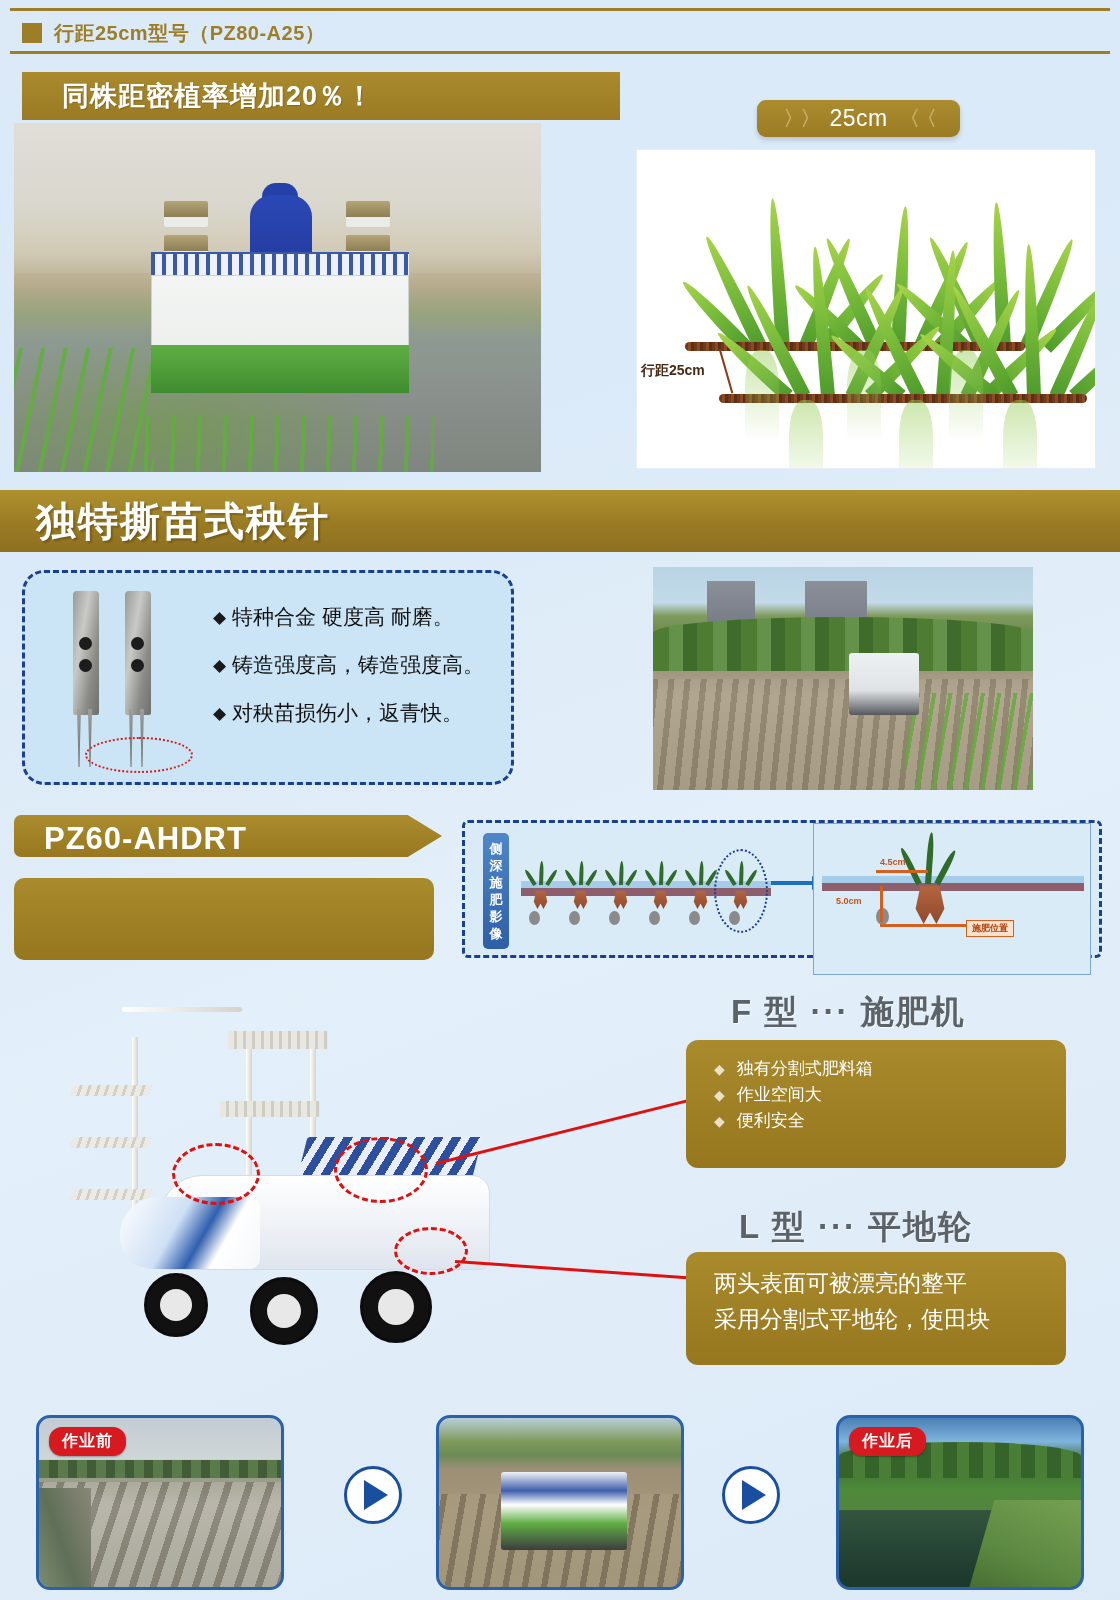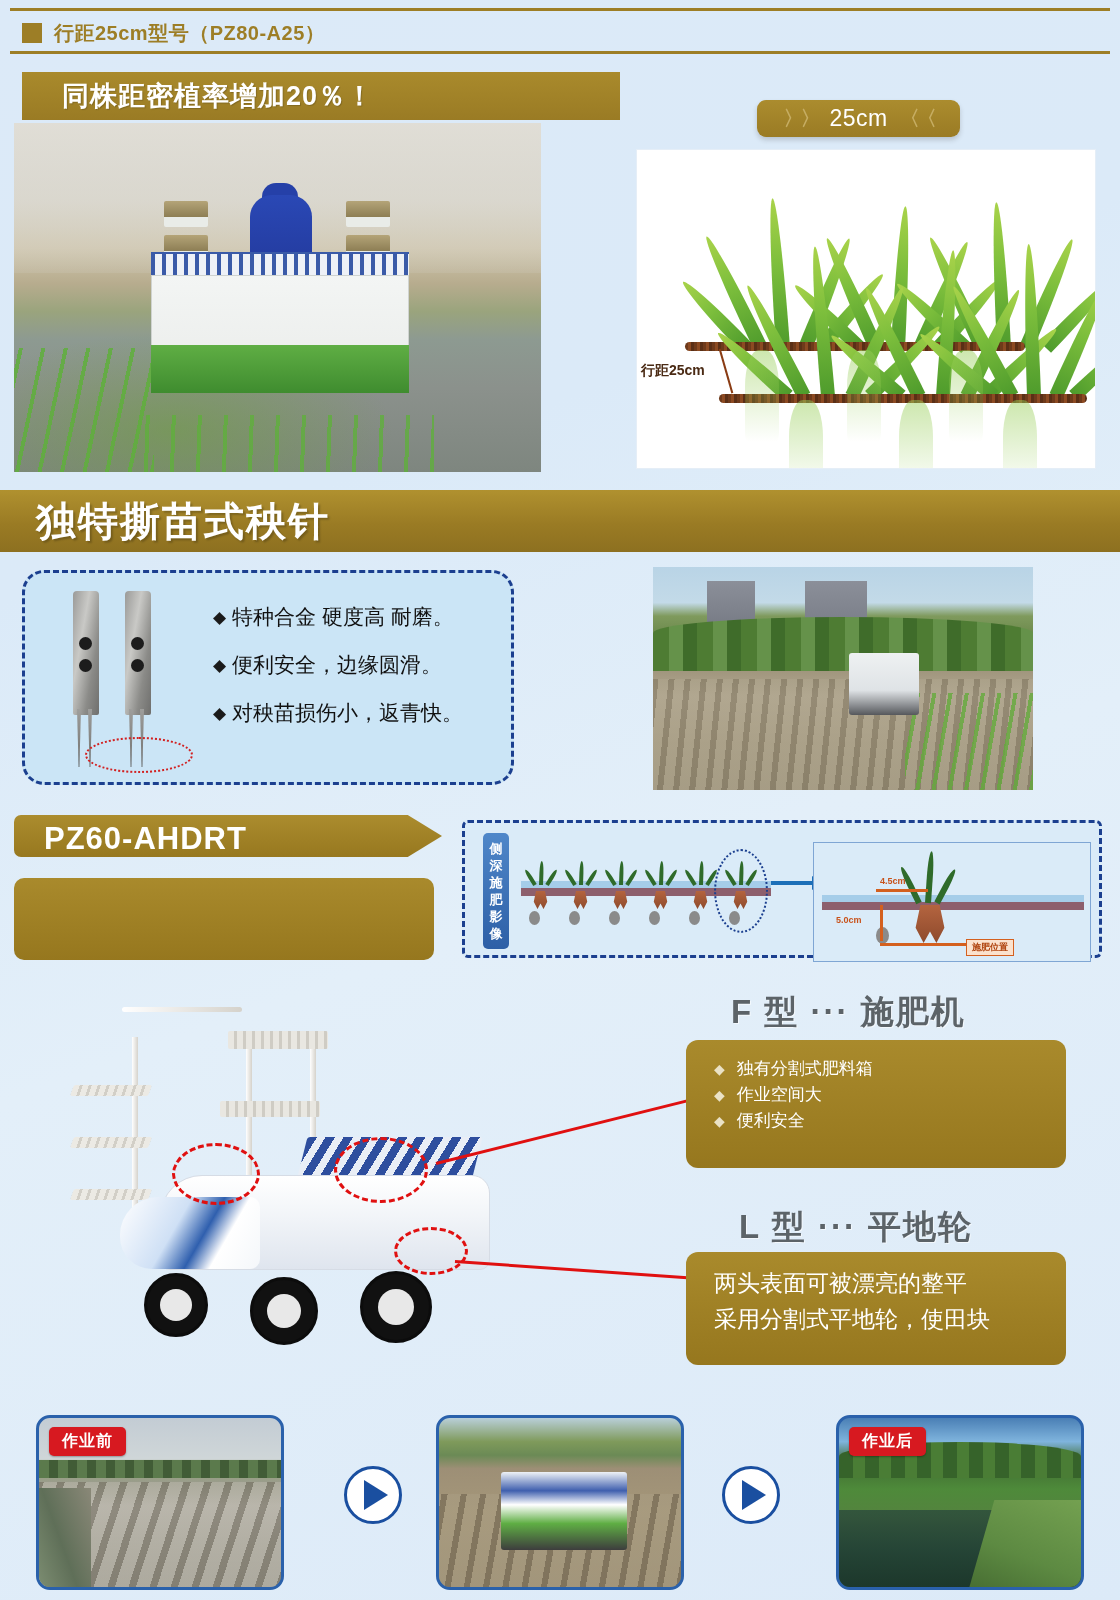--- a/index.html
+++ b/index.html
@@ -249,21 +249,21 @@
     background: linear-gradient(180deg,#b4643f,#8e4a2c);
     clip-path: polygon(20% 0,80% 0,95% 60%,70% 100%,50% 70%,30% 100%,5% 60%);
   }
   .fert-pellet {
     position: absolute; width: 11px; height: 14px; border-radius: 50%; background: #8a8a8a;
   }
   .fert-dash-ellipse {
     position: absolute; border: 2px dotted #1b3f8f; border-radius: 50%;
   }
   #fert-right-box {
-    position: absolute; left: 348px; top: 19px; width: 278px; height: 120px;
+    position: absolute; left: 348px; top: 0; width: 278px; height: 152px;
     border: 1px solid #7fa6d4; background: #daebf8; padding-left: 44px;
   }
   .fert-dim {
     position: absolute; color: #c8521a; font-size: 9px; white-space: nowrap; font-weight: 600;
   }
   .fert-dimline { position: absolute; background: #d4601f; }
   #fert-posbox {
     position: absolute; left: 152px; top: 96px; padding: 1px 5px;
     background: #fbe2ce; border: 1px solid #d4601f; color: #b0440f;
     font-size: 9px; font-weight: 700; white-space: nowrap;
@@ -392,21 +392,21 @@
     position: absolute; left: 0; top: 92px; width: 100%; height: 83px;
     background: linear-gradient(180deg, rgba(40,70,60,.75), rgba(25,50,40,.9));
   }
   #bphoto-after .bank {
     position: absolute; right: -10px; top: 82px; width: 110px; height: 93px;
     background: linear-gradient(200deg,#76a352 0%,#5d8a42 60%,#456b31 100%);
     transform: skewX(-16deg);
   }
   .red-tag {
     position: absolute; left: 10px; top: 9px; padding: 4px 13px;
-    background: #d71920; border-radius: 5px;
+    background: #d71920; border-radius: 13px;
     color: #fff; font-size: 16px; font-weight: bold; letter-spacing: 1px;
     box-shadow: 0 1px 2px rgba(0,0,0,.3);
   }
   .play-btn {
     position: absolute; top: 1466px; width: 58px; height: 58px; border-radius: 50%;
     background: #fff; border: 3px solid #1a4fa0;
     display: flex; align-items: center; justify-content: center;
   }
   .play-btn .tri {
     width: 0; height: 0; margin-left: 5px;
@@ -534,21 +534,21 @@
     <div class="prong" style="left:77px;"></div>
     <div class="needle-circle"></div>
   </div>
   <div class="bullets">
     <div class="bullet-row">
       <span class="dia">◆</span>
       <span class="txt">特种合金 硬度高 耐磨。</span>
     </div>
     <div class="bullet-row">
       <span class="dia">◆</span>
-      <span class="txt">便利安全，边缘圆滑。</span>
+      <span class="txt">铸造强度高，铸造强度高。</span>
     </div>
     <div class="bullet-row">
       <span class="dia">◆</span>
       <span class="txt">对秧苗损伤小，返青快。</span>
     </div>
   </div>
 </div>
 
 <div class="photo" id="photo-field-mid">
   <div class="bldg" style="left:54px; width:48px; height:62px;"></div>

